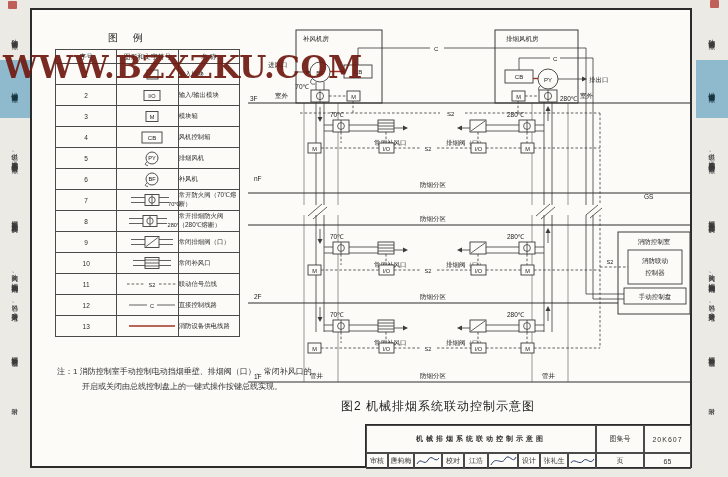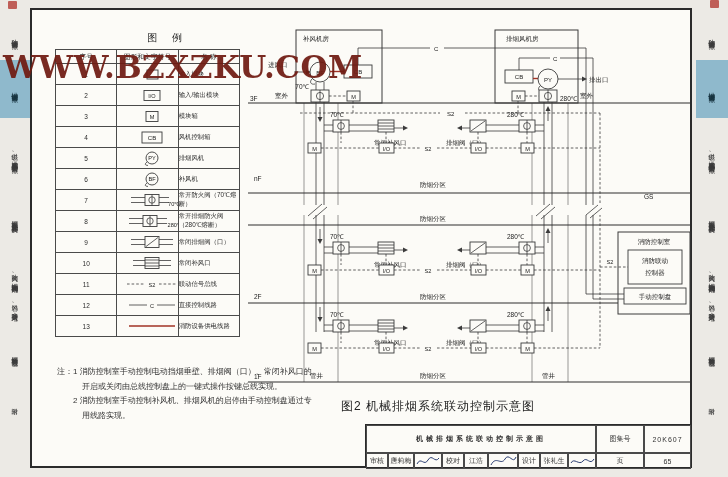--- a/index.html
+++ b/index.html
@@ -16,21 +16,21 @@
        display:flex;align-items:center;justify-content:center;text-align:center;}
   .tab span{display:block;}
   .tab.active{background:#8fb9cc;color:#17333f;}
   .red-mark{position:absolute;width:9px;height:8px;background:#b03028;opacity:.75;
             border-radius:1px;}
   
   .watermark{position:absolute;left:3px;top:49px;z-index:60;color:#701b12;
              font-family:"DejaVu Serif",serif;font-weight:700;font-size:31px;
              letter-spacing:.5px;opacity:.93;white-space:nowrap;}
   
-  .legend-title{position:absolute;left:108px;top:31px;width:80px;text-align:right;
+  .legend-title{position:absolute;left:108px;top:31px;width:80px;text-align:left;
                 font-size:10px;letter-spacing:6px;color:#222;z-index:5;}
   table.legend{position:absolute;left:55px;top:49px;width:185px;border-collapse:collapse;
                z-index:5;table-layout:fixed;}
   table.legend td,table.legend th{border:.8px solid #4a4a4a;padding:0;color:#2c2c2c;
                font-weight:400;overflow:hidden;}
   table.legend th{font-size:6.8px;height:13px;}
   table.legend td{height:20px;}
   td.c-no{width:13px;text-align:center;font-size:6.5px;}
   td.c-sym{width:77px;text-align:center;}
   td.c-name{width:95px;font-size:6.4px;padding-left:3px;}
@@ -301,21 +301,20 @@
         </td>
     <td class="c-name">消防设备供电线路</td>
   </tr>
 </tbody>
   </table>
 
 <div class="notes">
   <span class="nlab">注：</span>
   <div>
     <div class="note-item">1 消防控制室手动控制电动挡烟垂壁、排烟阀（口）、常闭补风口的开启或关闭由总线控制盘上的一键式操作按键总线实现。</div>
-    <div class="note-item">2 消防控制室手动控制补风机、排烟风机的启停由手动控制盘通过专用线路实现。</div>
   </div>
 </div>
 
 <div class="caption">图2 机械排烟系统联动控制示意图</div>
 
 <div class="tblock">
   <div class="tb-title">机械排烟系统联动控制示意图</div>
   <div class="tb-atlas-label">图集号</div>
   <div class="tb-atlas-no">20K607</div>
   <div>审核</div>

